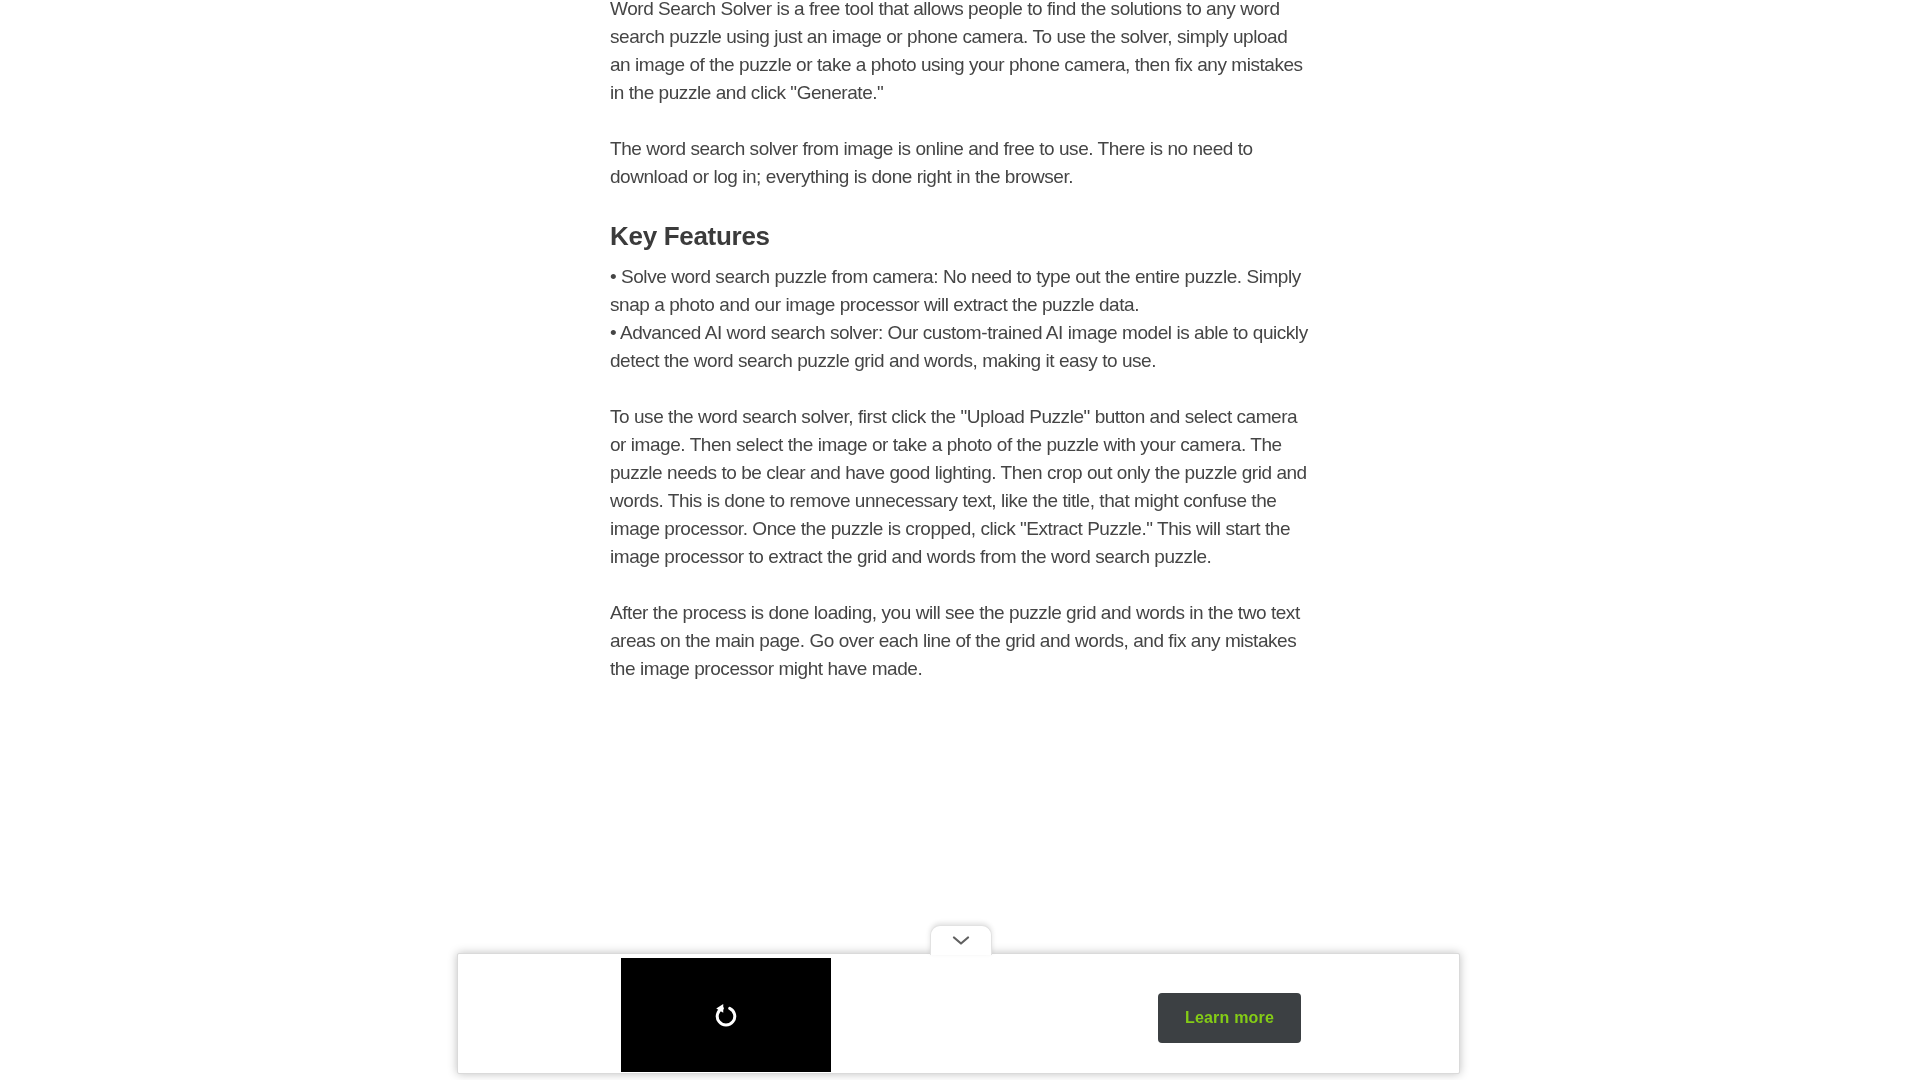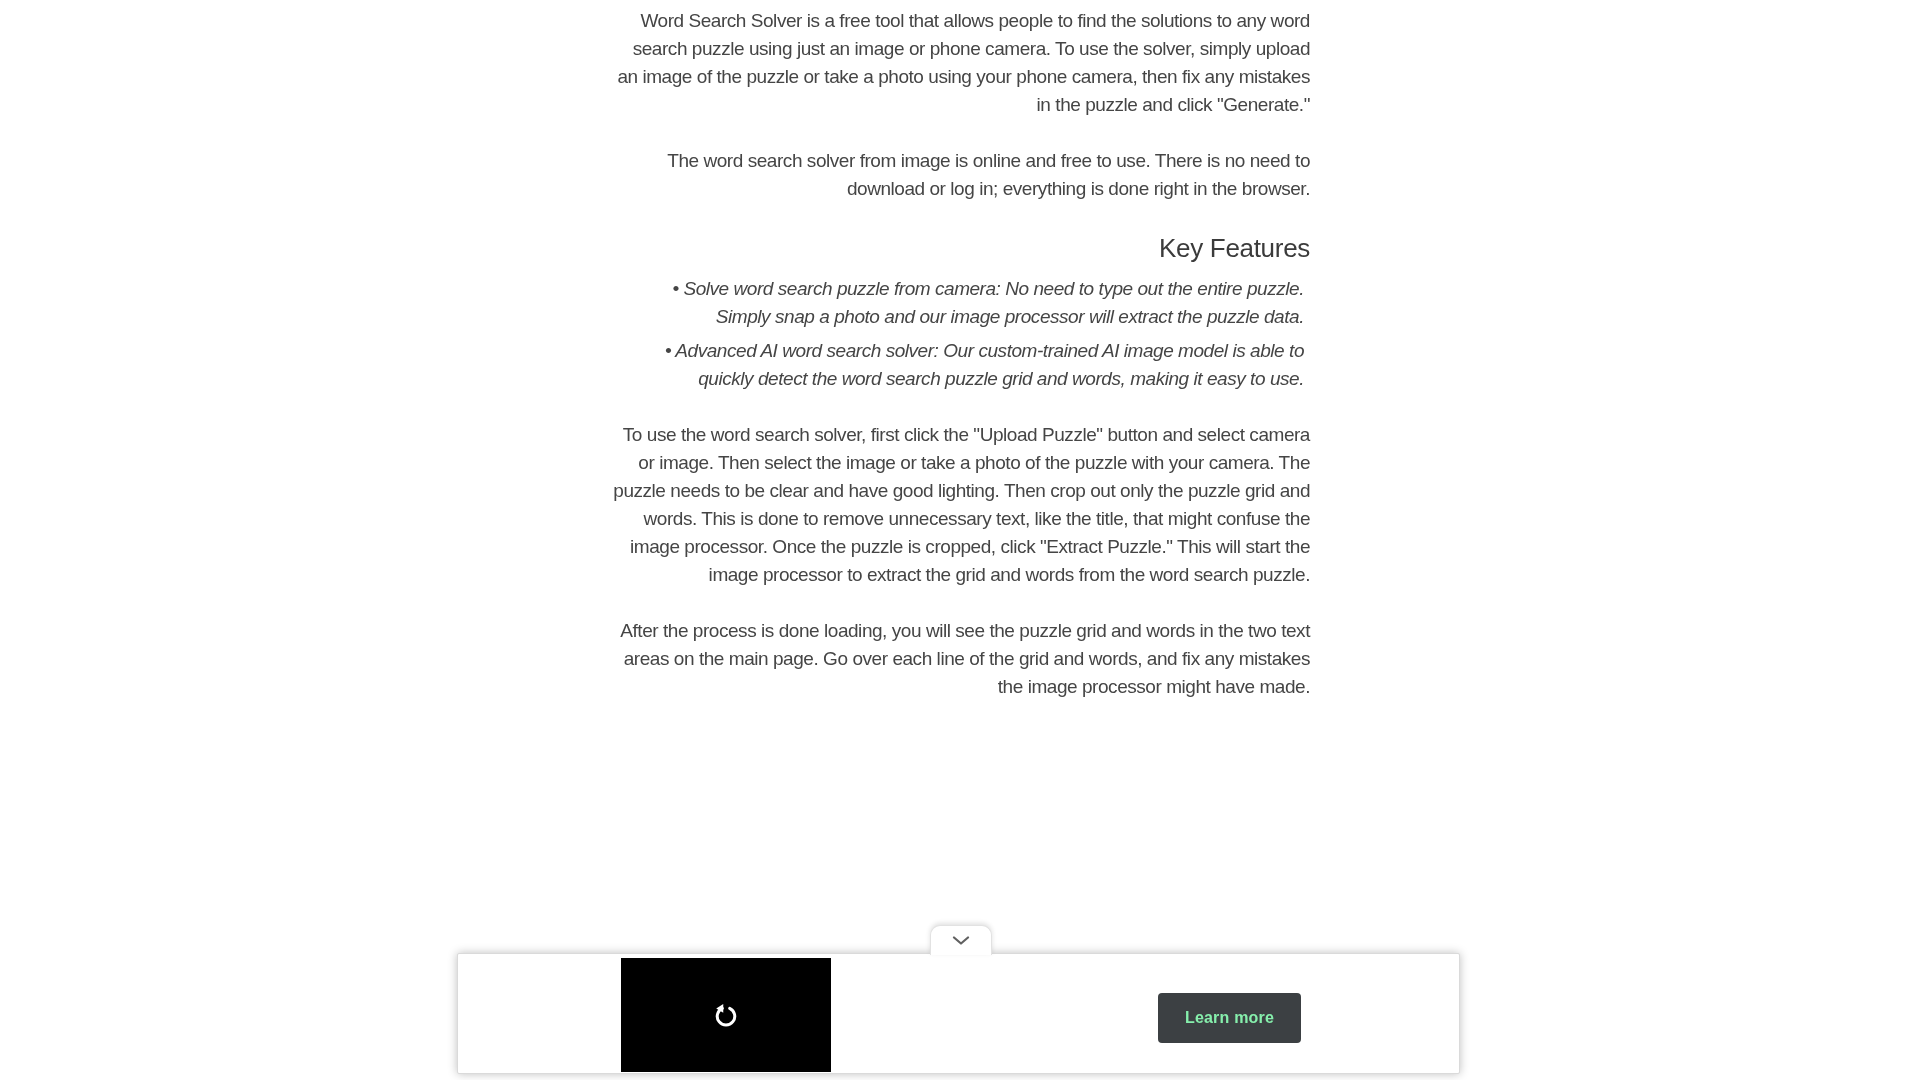--- a/index.html
+++ b/index.html
@@ -8,47 +8,45 @@
     width: 1920px;
     height: 1080px;
     overflow: hidden;
     background: #ffffff;
     font-family: "Liberation Sans", sans-serif;
   }
 
   
   .article {
     position: absolute;
-    top: 16px;
+    top: 4px;
     left: 50%;
     transform: translateX(-50%);
     width: 700px;
     color: #454545;
     font-size: 19px;
     line-height: 28px;
     letter-spacing: -0.45px;
-    text-align: right;
   }
   .article p {
     margin: 28px 0 0 0;
   }
   .article p.first-par {
     margin-top: -9px; 
   }
   .article h2 {
     font-size: 26px;
     line-height: 34px;
-    font-weight: 400;
+    font-weight: 700;
     color: #3b3b3b;
     letter-spacing: -0.3px;
     margin: 28px 0 10px 0;
   }
   .feature-item {
-    margin: 6px;
-    font-style: italic;
+    margin: 0;
   }
 
   
   .ad-banner {
     position: absolute;
     left: 457px;
     top: 953px;
     width: 1001px;
     height: 119px;
     background: #ffffff;
@@ -69,21 +67,21 @@
     justify-content: center;
     cursor: pointer;
   }
   .learn-more-btn {
     position: absolute;
     left: 700px;
     top: 39px;
     width: 143px;
     height: 50px;
     background: #3c4043;
-    color: #86efac;
+    color: #84cc16;
     border: none;
     border-radius: 4px;
     font-family: "Liberation Sans", sans-serif;
     font-size: 16px;
     font-weight: 700;
     letter-spacing: 0.2px;
     cursor: pointer;
   }
 
   

